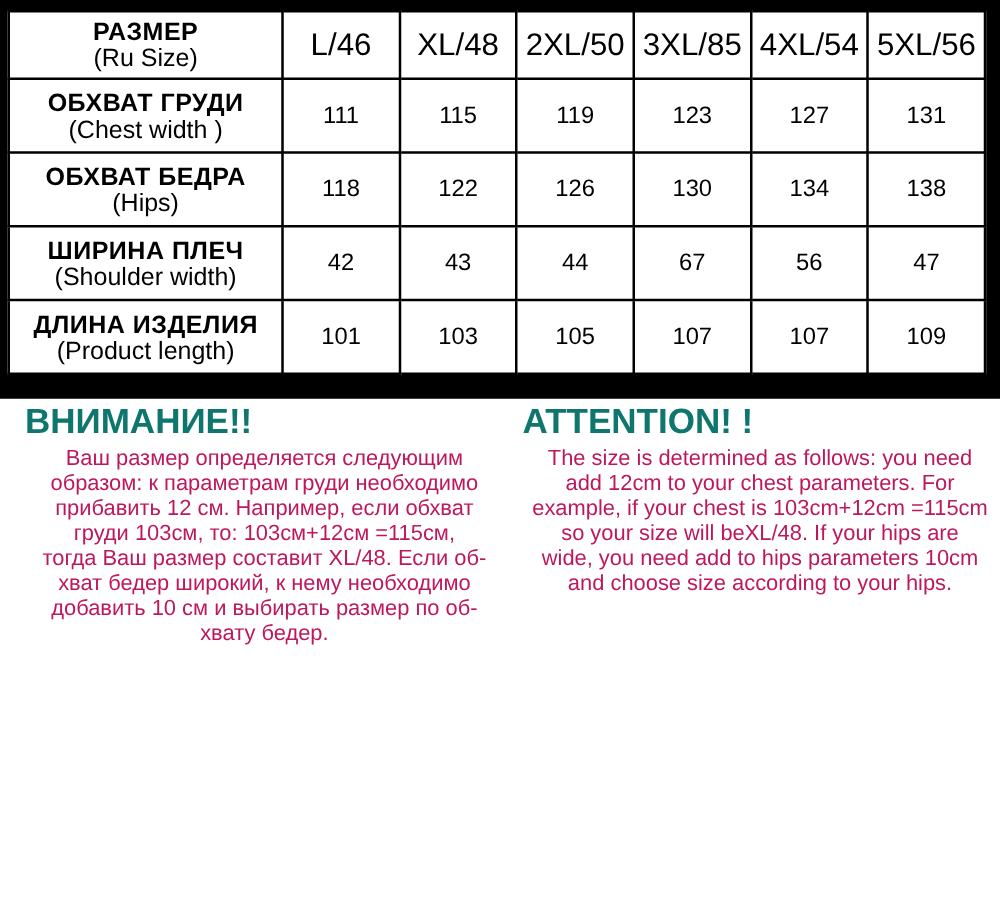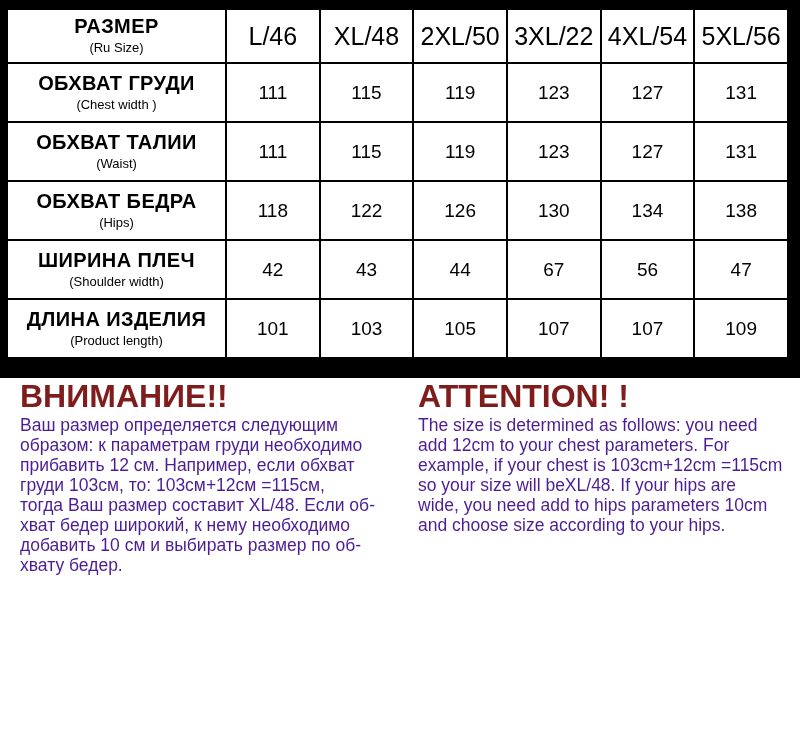--- a/index.html
+++ b/index.html
@@ -35,47 +35,48 @@
   }
   tr.header-row { height: 54px; }
   tr.data-row   { height: 59px; }
   .lbl-ru {
     font-size: 20px;
     font-weight: bold;
     letter-spacing: 0.4px;
     line-height: 23px;
   }
   .lbl-en {
-    font-size: 13px;
+    font-size: 20px;
     font-weight: normal;
     line-height: 19px;
   }
   .size-col { font-size: 25px; }
   td.value-cell { font-size: 19px; }
 
   
   .notes {
     display: flex;
     padding: 3px 10px 0 20px;
   }
   .note { flex: none; }
   .note-ru { width: 383px; margin-right: 15px; }
   .note-en { width: 380px; }
   .note-title {
-    color: #7f1d1d;
-    font-size: 32px;
+    color: #0f766e;
+    font-size: 28px;
     font-weight: bold;
     line-height: 30px;
     margin-bottom: 4px;
   }
   .note-body {
     font-size: 17.5px;
     line-height: 20px;
-    color: #4c1d95;
+    color: #be185d;
     white-space: pre-line;
+    text-align: center;
   }
 </style>
 </head>
 <body>
 
 <div class="page">
 
   <div class="table-frame">
     <table class="size-table">
       <colgroup>
@@ -89,50 +90,38 @@
       </colgroup>
       <tbody>
         <tr class="header-row">
           <th>
             <div class="lbl-ru">РАЗМЕР</div>
             <div class="lbl-en">(Ru Size)</div>
           </th>
           <th class="size-col">L/46</th>
           <th class="size-col">XL/48</th>
           <th class="size-col">2XL/50</th>
-          <th class="size-col">3XL/22</th>
+          <th class="size-col">3XL/85</th>
           <th class="size-col">4XL/54</th>
           <th class="size-col">5XL/56</th>
         </tr>
 
         <tr class="data-row">
           <th>
             <div class="lbl-ru">ОБХВАТ ГРУДИ</div>
             <div class="lbl-en">(Chest width )</div>
           </th>
           <td class="value-cell">111</td>
           <td class="value-cell">115</td>
           <td class="value-cell">119</td>
           <td class="value-cell">123</td>
           <td class="value-cell">127</td>
           <td class="value-cell">131</td>
         </tr>
 
-        <tr class="data-row">
-          <th>
-            <div class="lbl-ru">ОБХВАТ ТАЛИИ</div>
-            <div class="lbl-en">(Waist)</div>
-          </th>
-          <td class="value-cell">111</td>
-          <td class="value-cell">115</td>
-          <td class="value-cell">119</td>
-          <td class="value-cell">123</td>
-          <td class="value-cell">127</td>
-          <td class="value-cell">131</td>
-        </tr>
 
         <tr class="data-row">
           <th>
             <div class="lbl-ru">ОБХВАТ БЕДРА</div>
             <div class="lbl-en">(Hips)</div>
           </th>
           <td class="value-cell">118</td>
           <td class="value-cell">122</td>
           <td class="value-cell">126</td>
           <td class="value-cell">130</td>

